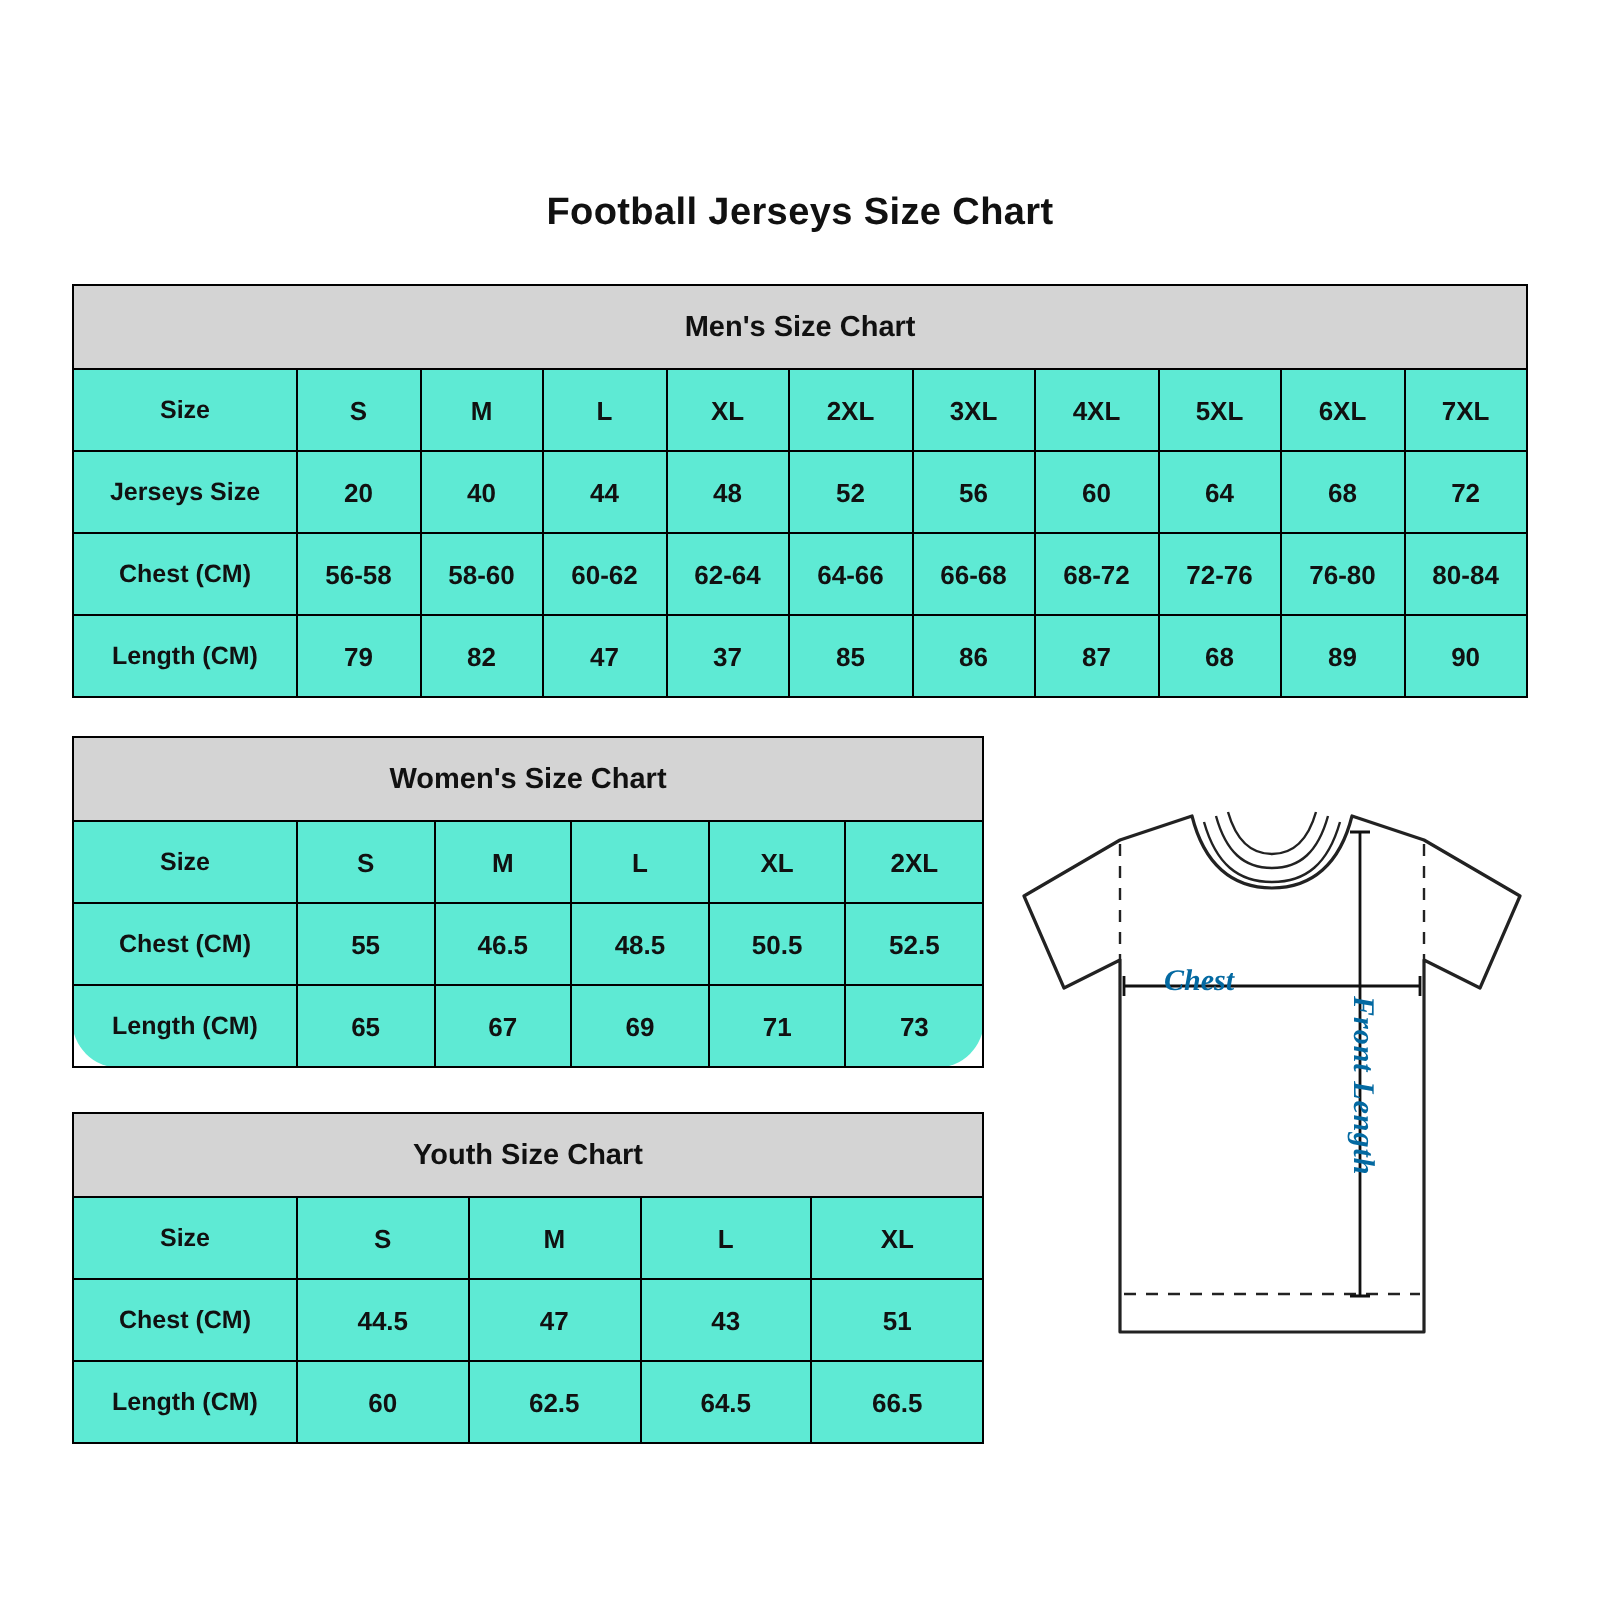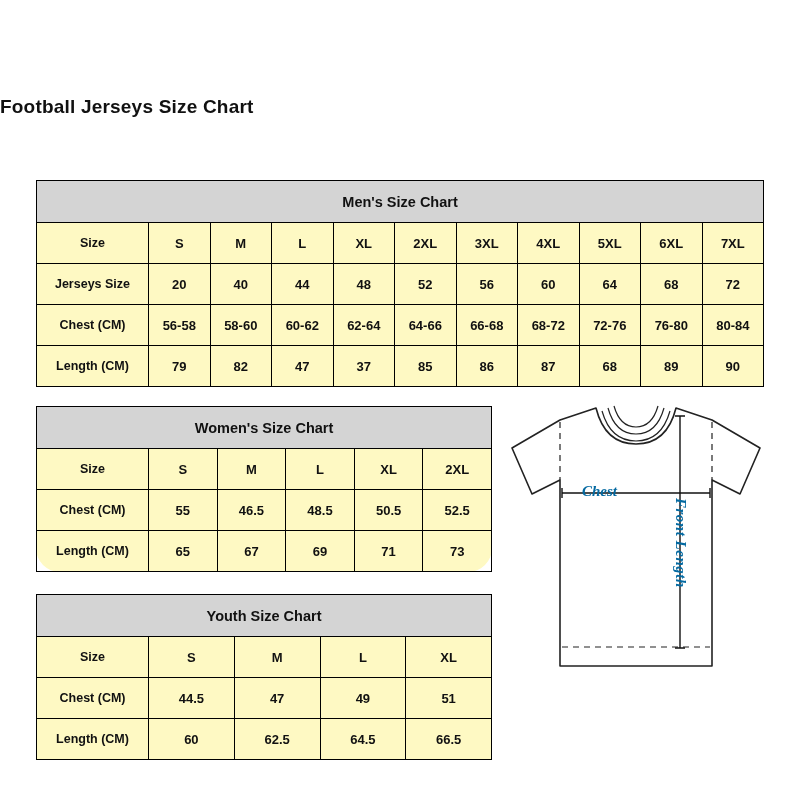--- a/index.html
+++ b/index.html
@@ -19,32 +19,31 @@
     position: absolute;
     left: 0; top: 0;
     width: 800px;
     height: 800px;
   }
   .title {
     position: absolute;
     left: 0;
     top: 96px;
     width: 800px;
-    text-align: left;
+    text-align: center;
     font-size: 19px;
     font-weight: bold;
     letter-spacing: 0.2px;
     color: #111;
   }
 
   table.chart {
     border-collapse: collapse;
     table-layout: fixed;
-    background: #fef9c3;
-    margin-top: 38px;
+    background: #5eead4;
   }
   table.chart td, table.chart th {
     border: 1px solid #000000;
     text-align: center;
     vertical-align: middle;
     font-size: 13px;
     font-weight: bold;
     color: #111;
     padding: 0;
     height: 40px;
@@ -256,21 +255,21 @@
         <td class="rowlabel">Size</td>
         <td>S</td>
         <td>M</td>
         <td>L</td>
         <td>XL</td>
       </tr>
       <tr>
         <td class="rowlabel">Chest (CM)</td>
         <td>44.5</td>
         <td>47</td>
-        <td>49</td>
+        <td>43</td>
         <td>51</td>
       </tr>
       <tr>
         <td class="rowlabel">Length (CM)</td>
         <td>60</td>
         <td>62.5</td>
         <td>64.5</td>
         <td>66.5</td>
       </tr>
     </tbody>

